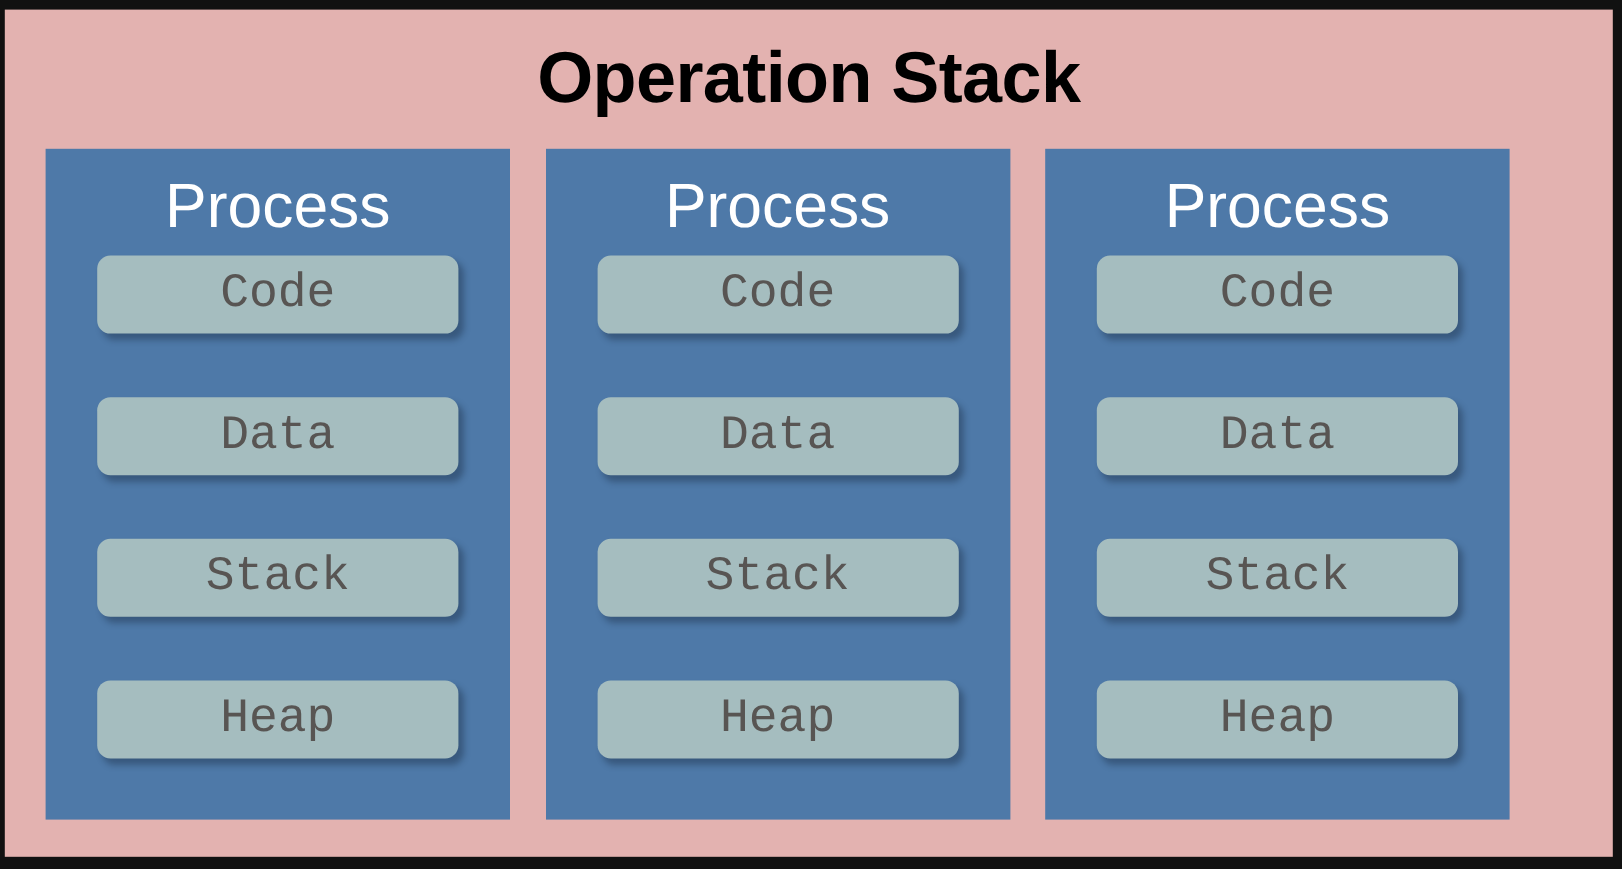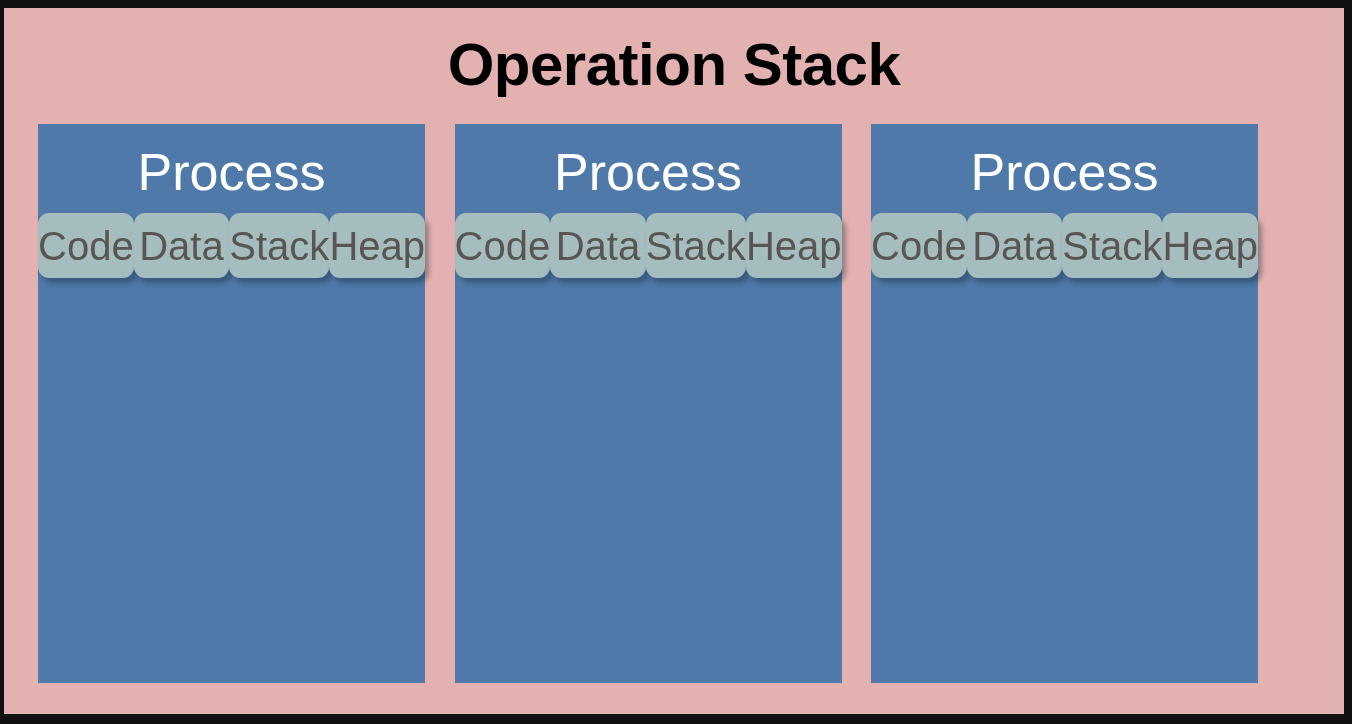--- a/index.html
+++ b/index.html
@@ -80,20 +80,23 @@
     color: #ffffff;
     line-height: 62px;
     text-align: center;
     white-space: nowrap;
   }
 
   .segment-list {
     margin-top: 10px;
     width: 100%;
     display: flex;
+    flex-direction: column;
+    align-items: center;
+    font-family: Liberation Mono, monospace;
   }
 
   .segment-pill {
     width: 301px;
     height: 65px;
     background: #a5bdbf;
     border-radius: 11px;
     box-shadow: 4px 5px 5px rgba(20, 38, 58, 0.38);
     display: flex;
     align-items: center;

